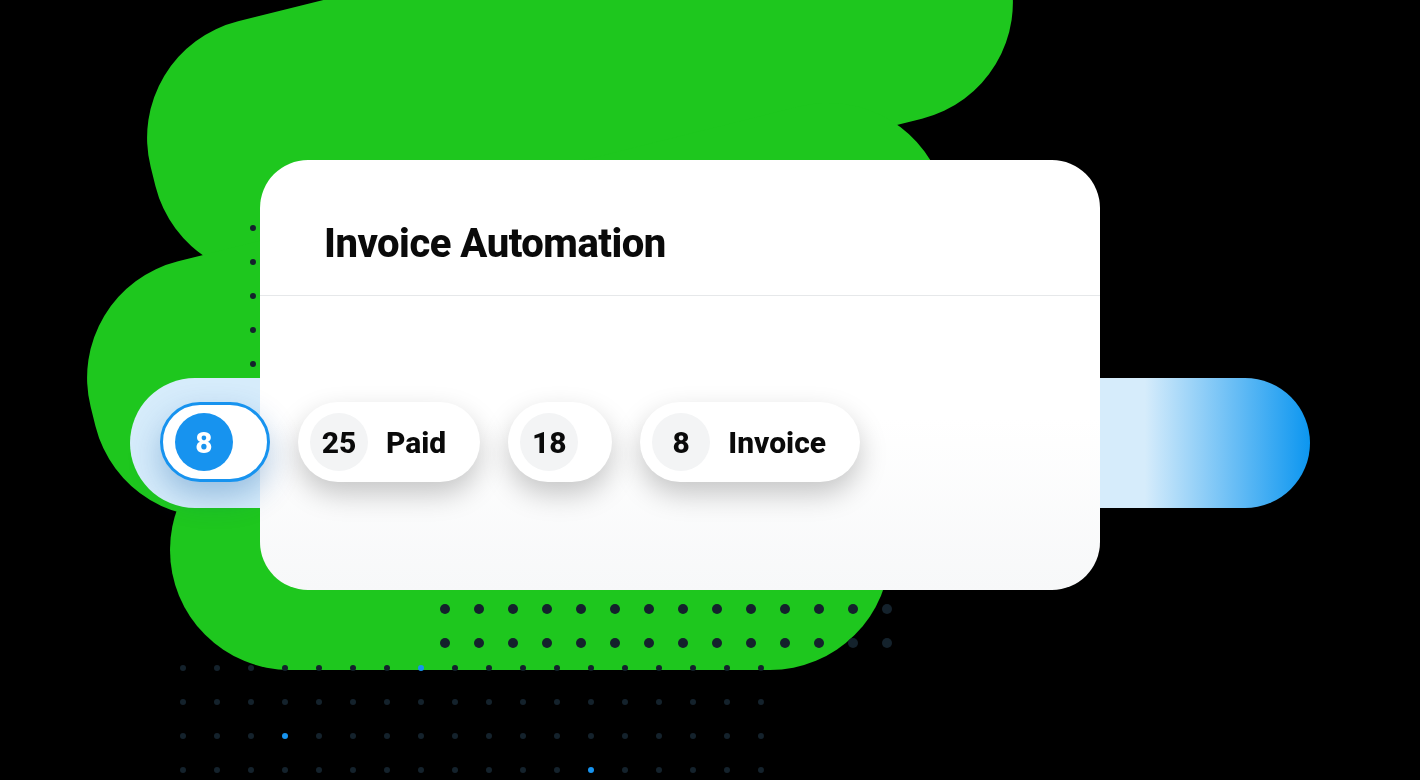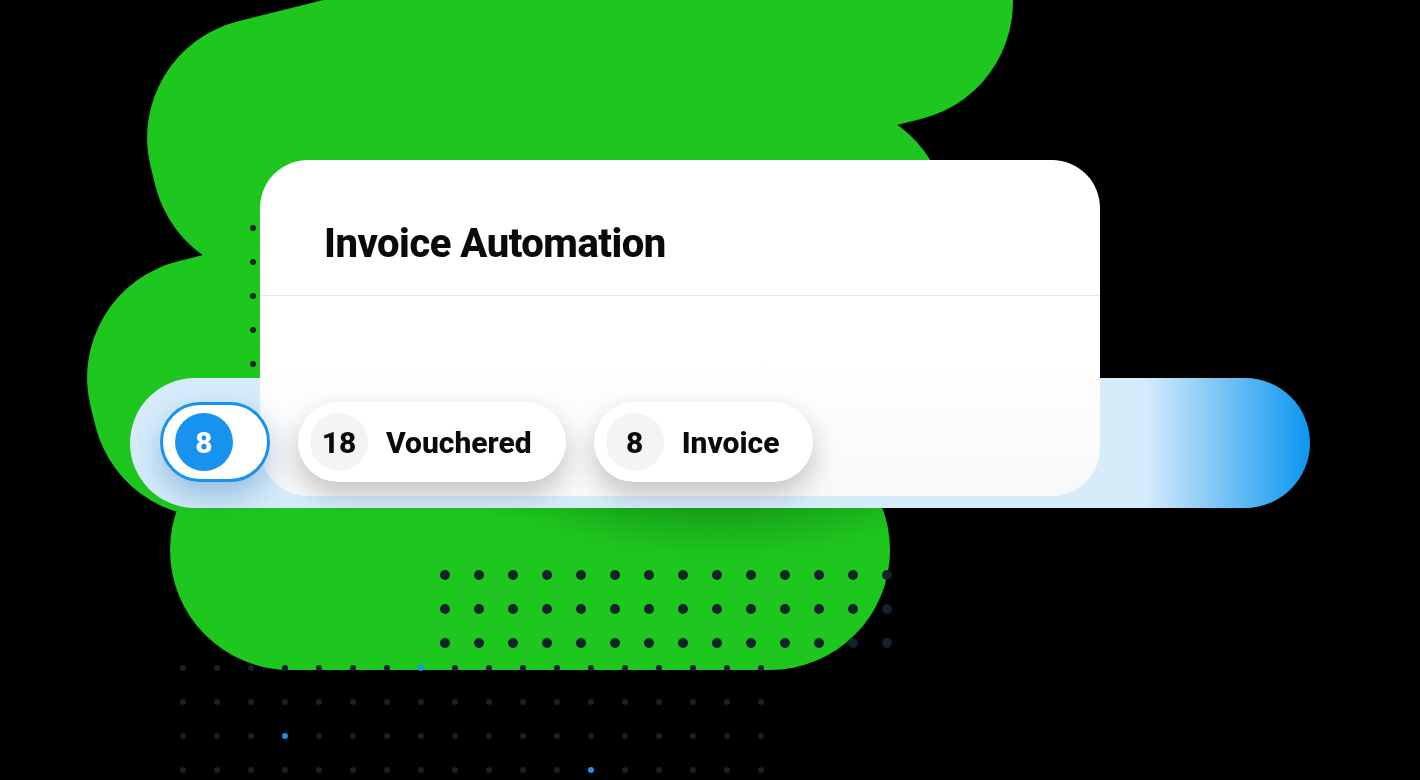--- a/index.html
+++ b/index.html
@@ -48,21 +48,21 @@
     height: 430px;
     border-radius: 48px;
     background: radial-gradient(closest-side, rgba(0,0,0,0.55), rgba(0,0,0,0) 72%);
     filter: blur(6px);
   }
   .card {
     position: absolute;
     left: 260px;
     top: 160px;
     width: 840px;
-    height: 336px;
+    height: 430px;
     background: linear-gradient(180deg, #fff 0%, #fff 60%, #f7f8f9 100%);
     border-radius: 48px;
     overflow: visible;
   }
   .card-header {
     padding: 60px 64px 28px 64px;
     border-bottom: 1px solid #e6e8ea;
   }
   .card-title {
     font-size: 40px;
@@ -295,20 +295,23 @@
   <div class="card-header">
     <h1 class="card-title">Invoice Automation</h1>
   </div>
 </div>
 
 <div class="chips">
   <div class="chip selected">
     <span class="count">8</span>
   </div>
   <div class="chip">
+    <span class="count">25</span>
+    <span class="label">Paid</span>
+  </div>
+  <div class="chip">
     <span class="count">18</span>
-    <span class="label">Vouchered</span>
   </div>
   <div class="chip">
     <span class="count">8</span>
     <span class="label">Invoice</span>
   </div>
 </div>
 
 </body></html>

